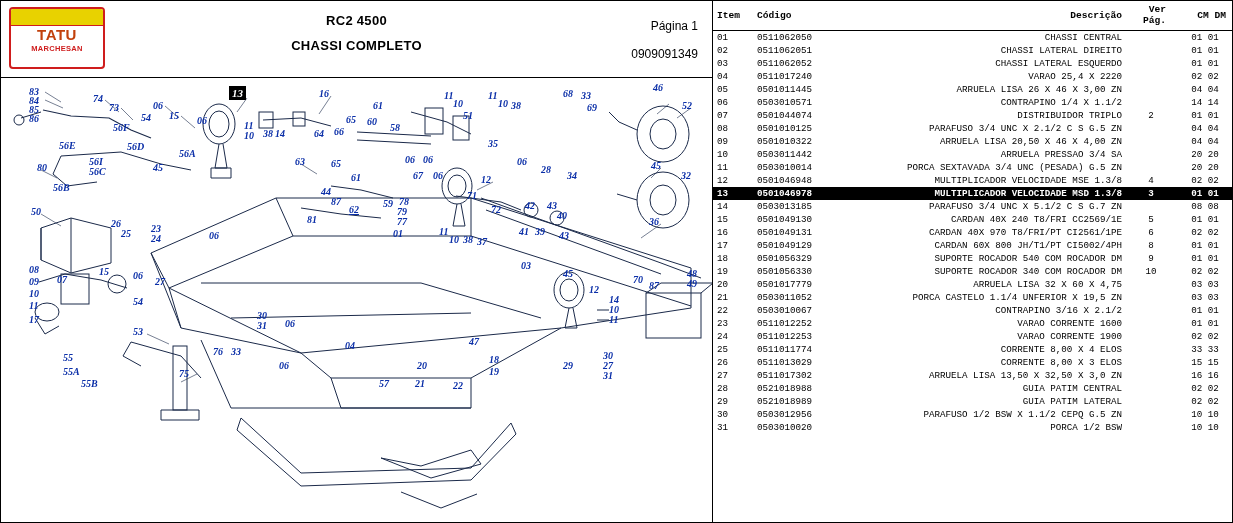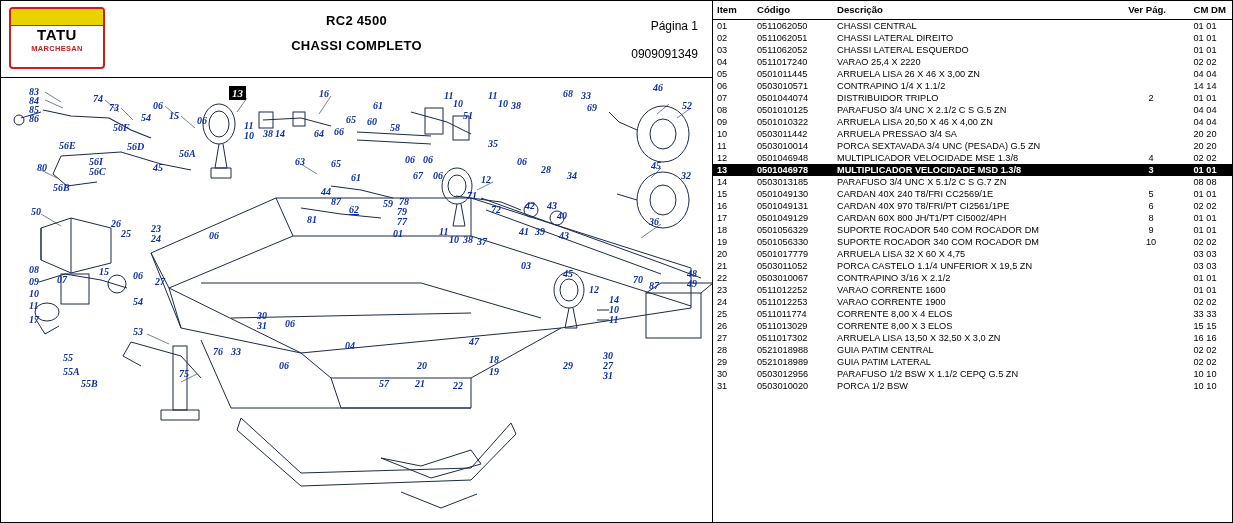--- a/index.html
+++ b/index.html
@@ -5,43 +5,43 @@
   html,body{margin:0;padding:0;background:#fff;}
   body{width:1233px;height:523px;font-family:"Liberation Sans",sans-serif;color:#000;overflow:hidden;}
   .page{position:relative;width:1233px;height:523px;display:flex;}
 
   
   .left{position:relative;width:712px;height:523px;box-sizing:border-box;}
   .left-header{position:relative;height:78px;border:1px solid #000;border-right:none;box-sizing:border-box;}
   .logo{position:absolute;left:8px;top:6px;width:92px;height:58px;border:2px solid #cf1d1d;border-radius:4px;
         background:#fff;display:flex;flex-direction:column;align-items:center;justify-content:flex-start;overflow:hidden;}
   .logo-top{width:100%;height:16px;background:#e8d200;border-bottom:1px solid #cf1d1d;}
-  .logo-name{font-size:15px;font-weight:bold;color:#000000;letter-spacing:.5px;line-height:18px;}
+  .logo-name{font-size:15px;font-weight:bold;color:#c2410c;letter-spacing:.5px;line-height:18px;}
   .logo-sub{font-size:7.5px;font-weight:bold;color:#cf1d1d;letter-spacing:.3px;}
   .hdr-center{position:absolute;left:0;right:0;top:12px;text-align:center;}
   .hdr-title{font-size:13px;font-weight:bold;letter-spacing:.3px;}
   .hdr-sub{font-size:13px;font-weight:bold;margin-top:10px;letter-spacing:.3px;}
   .hdr-right{position:absolute;right:14px;top:18px;text-align:right;font-size:12px;}
   .hdr-right .pg{margin-bottom:14px;}
 
   .canvas{position:relative;height:445px;border:1px solid #000;border-right:none;border-top:none;box-sizing:border-box;overflow:hidden;}
   .canvas svg{position:absolute;left:0;top:0;}
   .lbl{position:absolute;font-family:"Liberation Serif",serif;font-style:italic;font-weight:bold;
        font-size:10px;color:#0b2fa8;white-space:nowrap;}
   .lbl.hl{color:#fff;background:#000;padding:1px 3px;font-size:11px;}
 
   
   .right{width:521px;height:523px;box-sizing:border-box;border:1px solid #000;}
-  table{border-collapse:collapse;width:100%;font-size:9.2px;}
+  table{border-collapse:collapse;width:100%;font-size:9.2px;font-family:Liberation Mono, monospace;}
   thead th{font-weight:bold;font-size:9.6px;text-align:left;padding:3px 2px 4px 4px;border-bottom:1px solid #000;}
   tbody td{padding:1px 2px 1px 4px;white-space:nowrap;overflow:hidden;}
   tr.hl td{background:#000;color:#fff;font-weight:bold;}
   .c-item{width:34px;}
   .c-code{width:74px;}
-  .c-desc{width:auto;}
+  .c-desc{width:auto;text-align:right;}
   .c-ver{width:38px;text-align:center;}
   .c-cm{width:46px;text-align:center;}
   thead th.c-ver{text-align:right;padding-right:10px;}
   thead th.c-cm{text-align:right;padding-right:6px;}
   tbody td.c-ver{text-align:center;}
   tbody td.c-cm{text-align:center;}
 </style>
 </head>
 <body>
 

